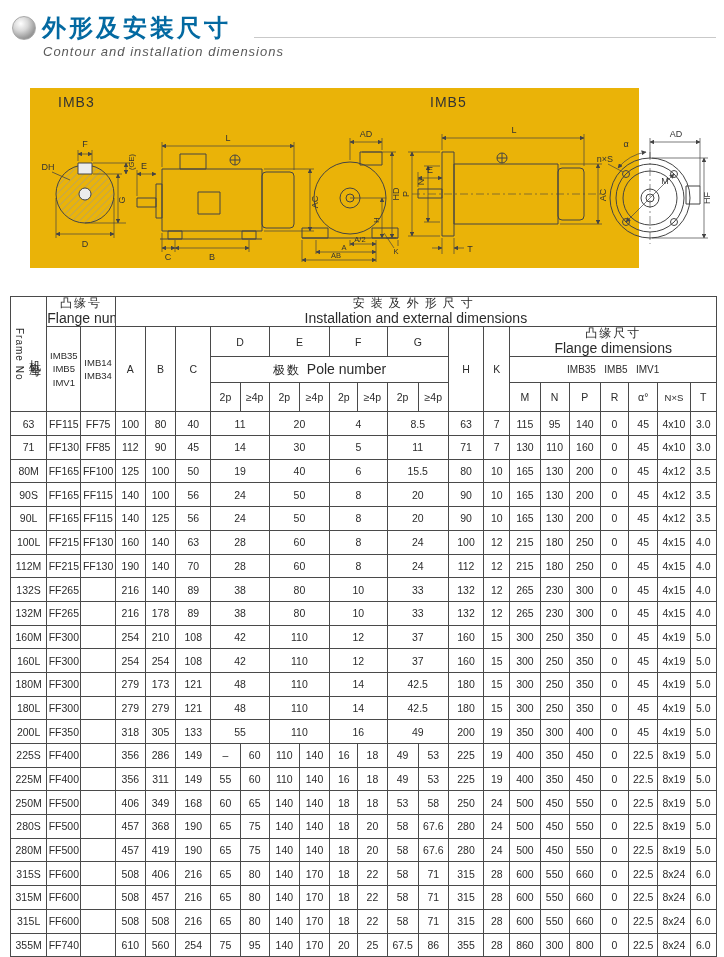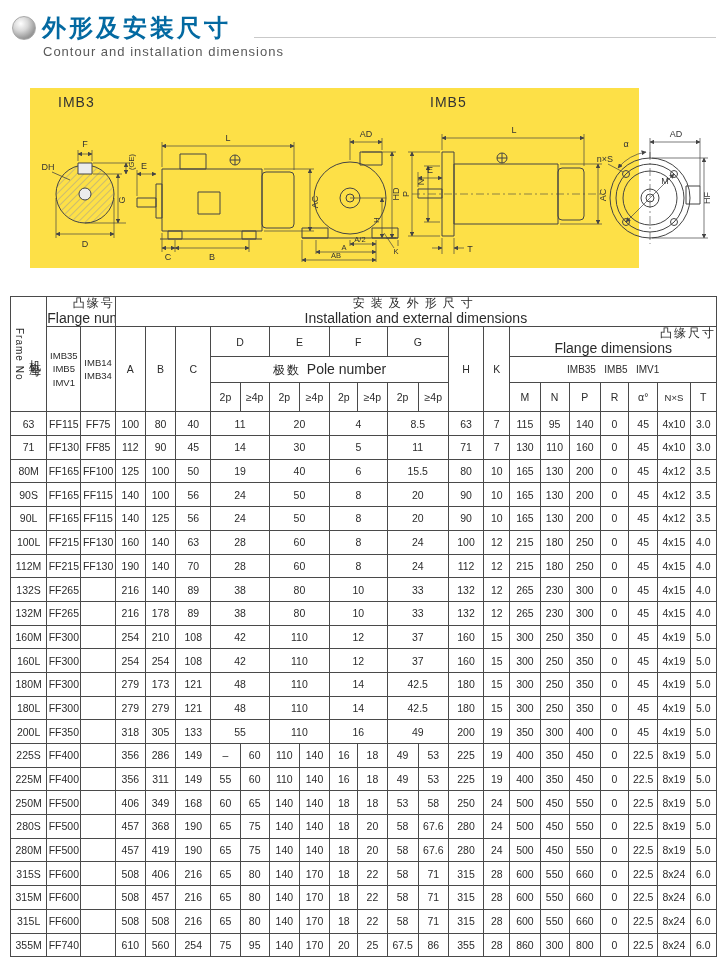--- a/index.html
+++ b/index.html
@@ -13,46 +13,46 @@
     position:absolute;left:0;top:4px;width:22px;height:22px;border-radius:50%;
     background:radial-gradient(circle at 35% 30%, #ffffff 0%, #d8d8d8 35%, #9a9a9a 70%, #7d7d7d 100%);
     border:1px solid #aaa;
   }
   .title-cn{
     position:absolute;left:30px;top:0;font-size:24px;font-weight:bold;
     letter-spacing:3px;color:#0369a1;white-space:nowrap;
   }
   .title-en{
     position:absolute;left:31px;top:32px;font-size:13px;color:#595959;
-    letter-spacing:1px;white-space:nowrap;
+    letter-spacing:1px;white-space:nowrap;font-style:italic;
   }
   .title-rule{position:absolute;left:242px;top:25px;width:462px;height:1px;background:#c9c9c9;}
   
-  .panel{position:absolute;top:88px;left:30px;width:609px;height:180px;background:#fde047;}
+  .panel{position:absolute;top:88px;left:30px;width:609px;height:180px;background:#eab308;}
   .dlabel{position:absolute;top:6px;font-size:14px;color:#333;letter-spacing:1px;}
   .dlabel.l3{left:28px;}
   .dlabel.l5{left:400px;}
   .panel svg{position:absolute;top:26px;}
   .svg3{left:0px;}
   .svg5{left:372px;}
   svg text{font-family:"Liberation Sans",sans-serif;font-size:9px;fill:#333;}
   svg .sm{font-size:7.5px;}
   svg line,svg path,svg rect,svg circle{vector-effect:non-scaling-stroke;}
   
   .twrap{position:absolute;top:296px;left:10px;}
   table{border-collapse:collapse;table-layout:fixed;width:707px;font-size:10.5px;}
   th,td{border:1px solid #4a4a4a;text-align:center;vertical-align:middle;padding:0;
         overflow:hidden;white-space:nowrap;font-weight:normal;}
   table{border:1.5px solid #3a3a3a;}
   tbody td{height:22.7px;}
   tr.hr1 th{height:27px;}
   tr.hr2 th{height:28px;}
   tr.hr3 th{height:25px;}
   tr.hr4 th{height:28px;}
-  th .cn{font-size:12px;letter-spacing:2px;line-height:1.15;text-align:right;}
+  th .cn{font-size:12px;letter-spacing:2px;line-height:1.15;}
   th .cnw{font-size:12px;letter-spacing:6px;line-height:1.15;}
   th .en{font-size:14px;letter-spacing:0;line-height:1.1;}
   th.pre{white-space:pre-line;font-size:9.5px;line-height:1.45;}
   th.presp{white-space:pre;font-size:10px;letter-spacing:0;}
   th.frame-h{vertical-align:middle;}
   .vwrap{display:flex;flex-direction:row;align-items:center;justify-content:center;gap:1px;height:100%;}
   .v-en{writing-mode:vertical-rl;font-size:10px;letter-spacing:1px;}
   .v-cn{writing-mode:vertical-rl;text-orientation:upright;font-size:12px;letter-spacing:3px;}
 </style>
 </head>

